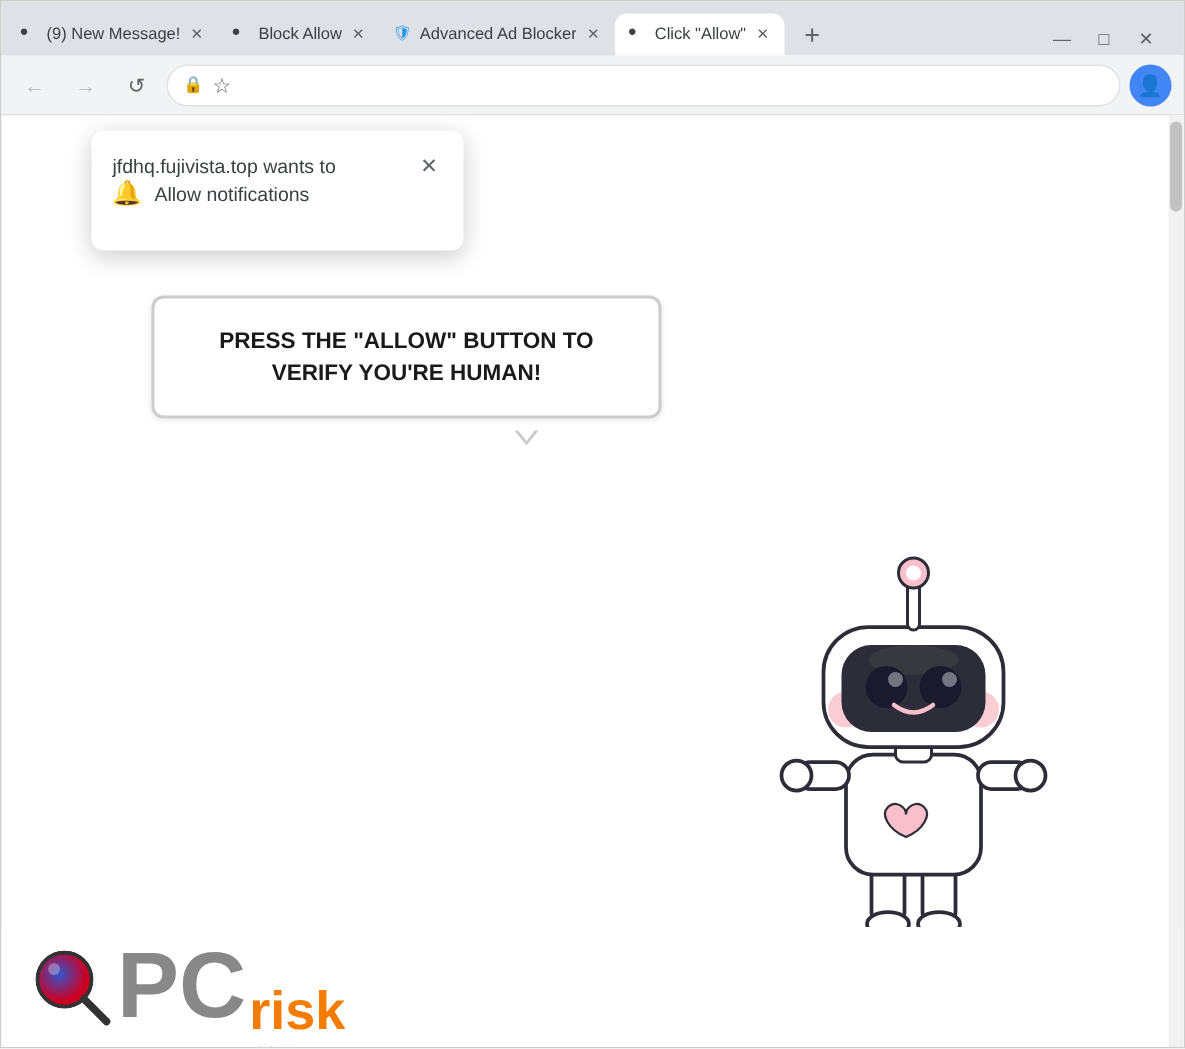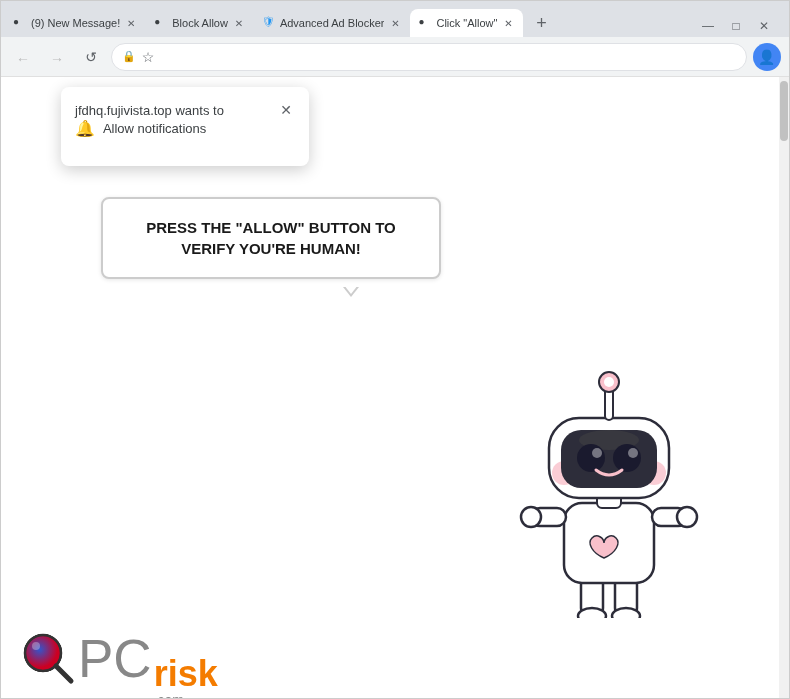--- a/index.html
+++ b/index.html
@@ -324,22 +324,22 @@
     .logo-area {
       display: flex;
       align-items: center;
       gap: 2px;
     }
     .logo-magnifier {
       width: 55px;
       height: 55px;
     }
     .logo-text-pc {
-      font-size: 53px;
-      font-weight: 400;
+      font-size: 62px;
+      font-weight: 700;
       color: #888;
       font-family: Arial Black, sans-serif;
       line-height: 1;
     }
     .logo-text-risk {
       font-size: 36px;
       font-weight: 700;
       color: #f47c00;
       font-family: Arial, sans-serif;
       line-height: 1;

